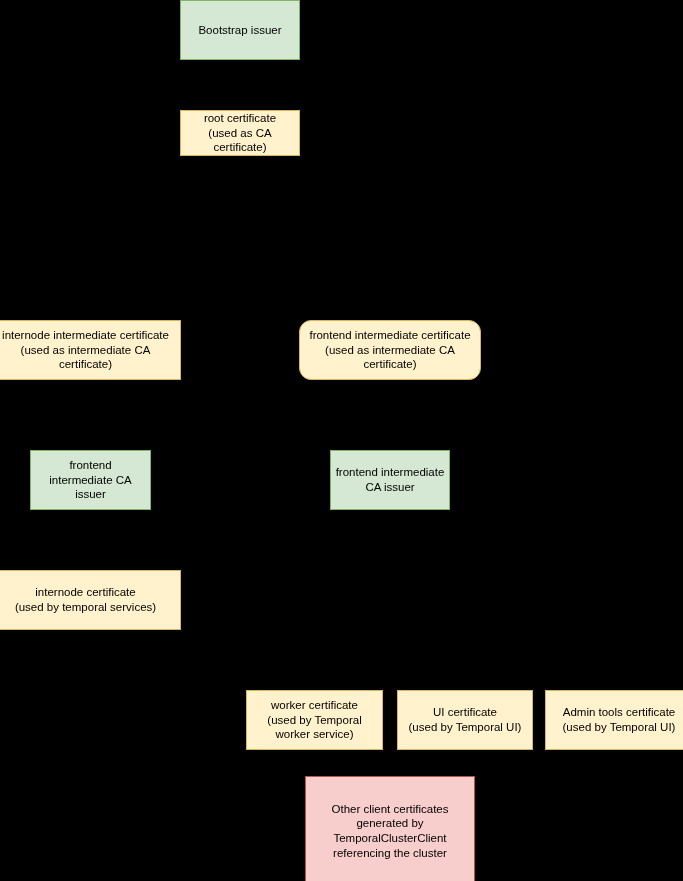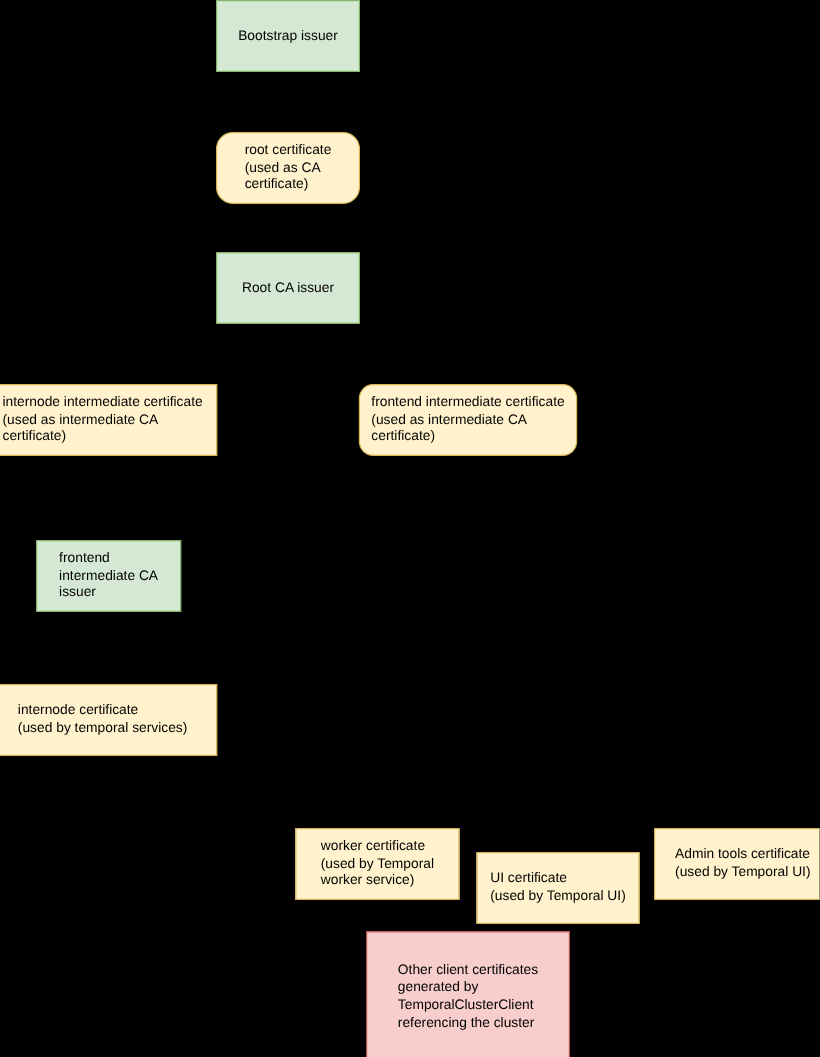--- a/index.html
+++ b/index.html
@@ -31,21 +31,21 @@
     pointer-events: none;
   }
 
   .node {
     position: absolute;
     box-sizing: border-box;
     border: 1px solid #000000;
     display: flex;
     align-items: center;
     justify-content: center;
-    text-align: left;
+    text-align: center;
     font-size: 11.5px;
     line-height: 1.28;
     color: #000000;
     padding: 2px 4px;
     white-space: pre-line;
   }
 
   .issuer {
     background: #d5e8d4;
     border-color: #82b366;
@@ -96,48 +96,49 @@
       <path d="M462,684 L465,690 L468,684 Z" fill="#000000"></path>
       <path d="M390,510 L390,665 L619,665 L619,690"></path>
       <path d="M616,684 L619,690 L622,684 Z" fill="#000000"></path>
       <path d="M390,750 L390,776"></path>
       <path d="M387,770 L390,776 L393,770 Z" fill="#000000"></path>
     </g>
   </svg>
 
   <div class="node issuer" style="left:180px; top:0px; width:120px; height:60px;">Bootstrap issuer</div>
 
-  <div class="node cert" style="left:180px; top:110px; width:120px; height:60px;border-radius:14px;">root certificate
+  <div class="node cert" style="left:180px; top:110px; width:120px; height:46px;">root certificate
 (used as CA
 certificate)</div>
 
-  <div class="node issuer" style="left:180px; top:210px; width:120px; height:60px;">Root CA issuer</div>
 
   <div class="node cert" style="left:-10px; top:320px; width:191px; height:60px;">internode intermediate certificate
 (used as intermediate CA
 certificate)</div>
 
   <div class="node cert" style="left:299px; top:320px; width:182px; height:60px;border-radius:12px;">frontend intermediate certificate
 (used as intermediate CA
 certificate)</div>
 
   <div class="node issuer" style="left:30px; top:450px; width:121px; height:60px;">frontend
 intermediate CA
 issuer</div>
 
+  <div class="node issuer" style="left:330px; top:450px; width:120px; height:60px;">frontend intermediate
+CA issuer</div>
 
   <div class="node cert" style="left:-10px; top:570px; width:191px; height:60px;">internode certificate
 (used by temporal services)</div>
 
 
   <div class="node cert" style="left:246px; top:690px; width:137px; height:60px;">worker certificate
 (used by Temporal
 worker service)</div>
 
-  <div class="node cert" style="left:397px; top:690px; width:136px; height:60px;margin-top:20px;">UI certificate
+  <div class="node cert" style="left:397px; top:690px; width:136px; height:60px;">UI certificate
 (used by Temporal UI)</div>
 
   <div class="node cert" style="left:545px; top:690px; width:148px; height:60px;">Admin tools certificate
 (used by Temporal UI)</div>
 
   <div class="node client" style="left:305px; top:776px; width:170px; height:110px;">Other client certificates
 generated by
 TemporalClusterClient
 referencing the cluster</div>
 

